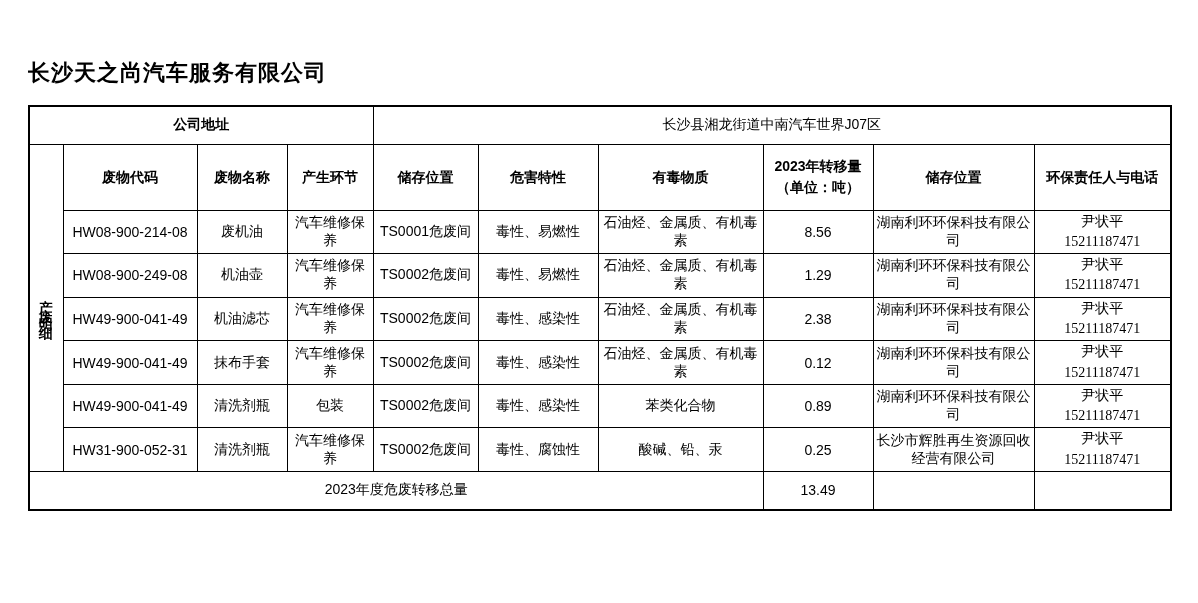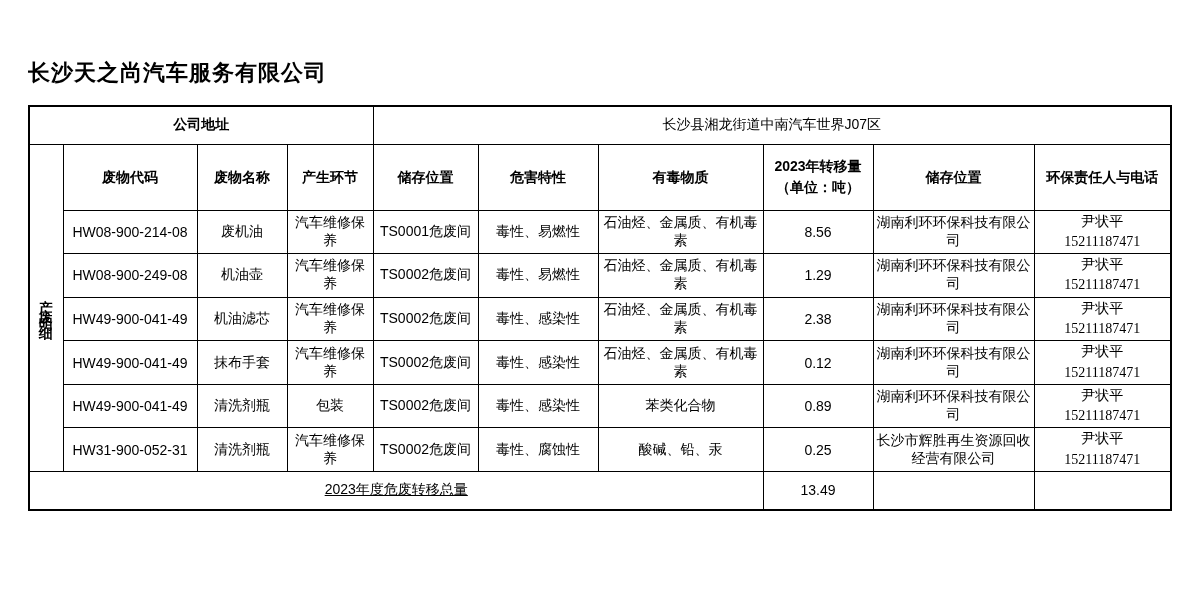--- a/index.html
+++ b/index.html
@@ -54,21 +54,21 @@
     writing-mode: vertical-rl;
     text-orientation: upright;
     letter-spacing: 9px;
     margin: 0 auto;
     display: inline-block;
   }
   .amount-cell { font-size: 15px; }
   .contact-cell { line-height: 1.45; font-size: 14px; }
   .contact-cell span { display: block; font-family: Liberation Serif, serif; }
   .head-amount span { display: block; }
-  .total-label { font-size: 15px; text-decoration: underline; }
+  .total-label { font-size: 15px; }
 </style>
 </head>
 <body>
 
 <div class="doc-title">长沙天之尚汽车服务有限公司</div>
 
 <table class="waste-table">
   <colgroup>
     <col style="width:34px">
       <col style="width:134px">

